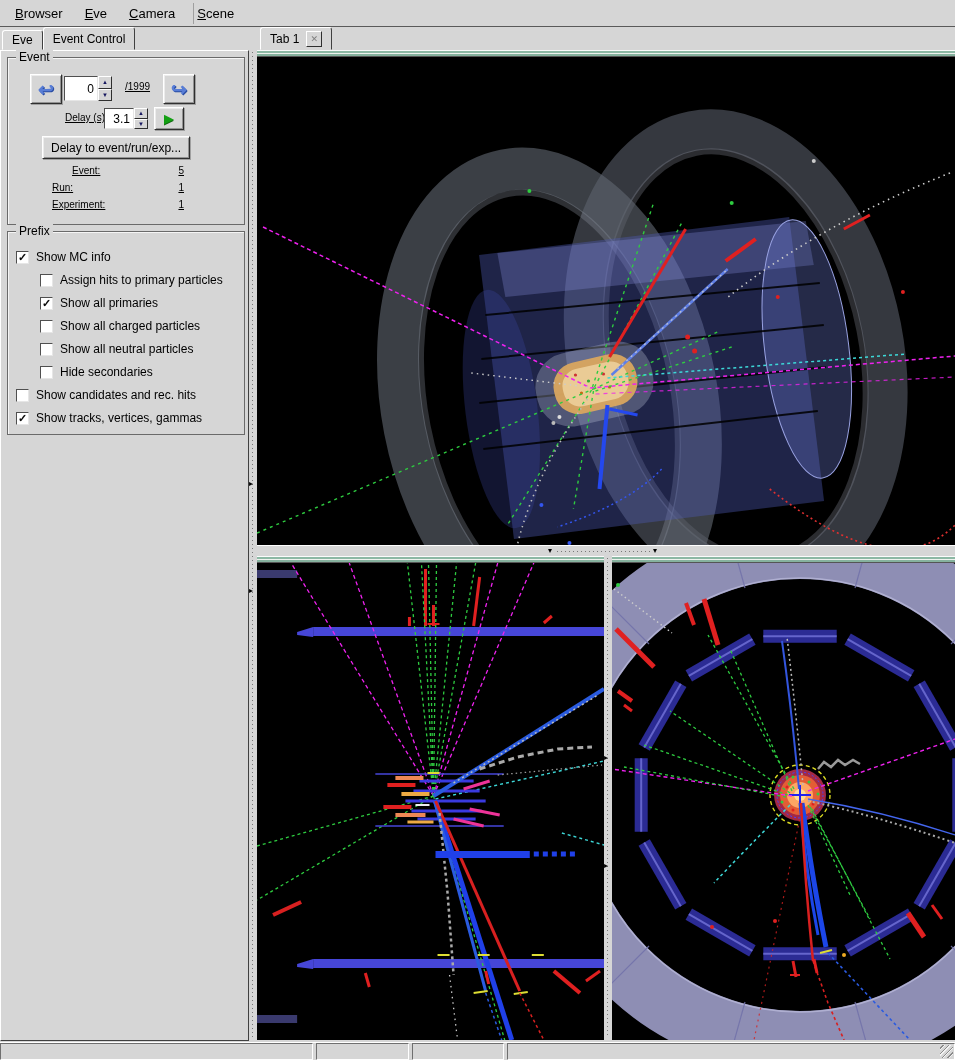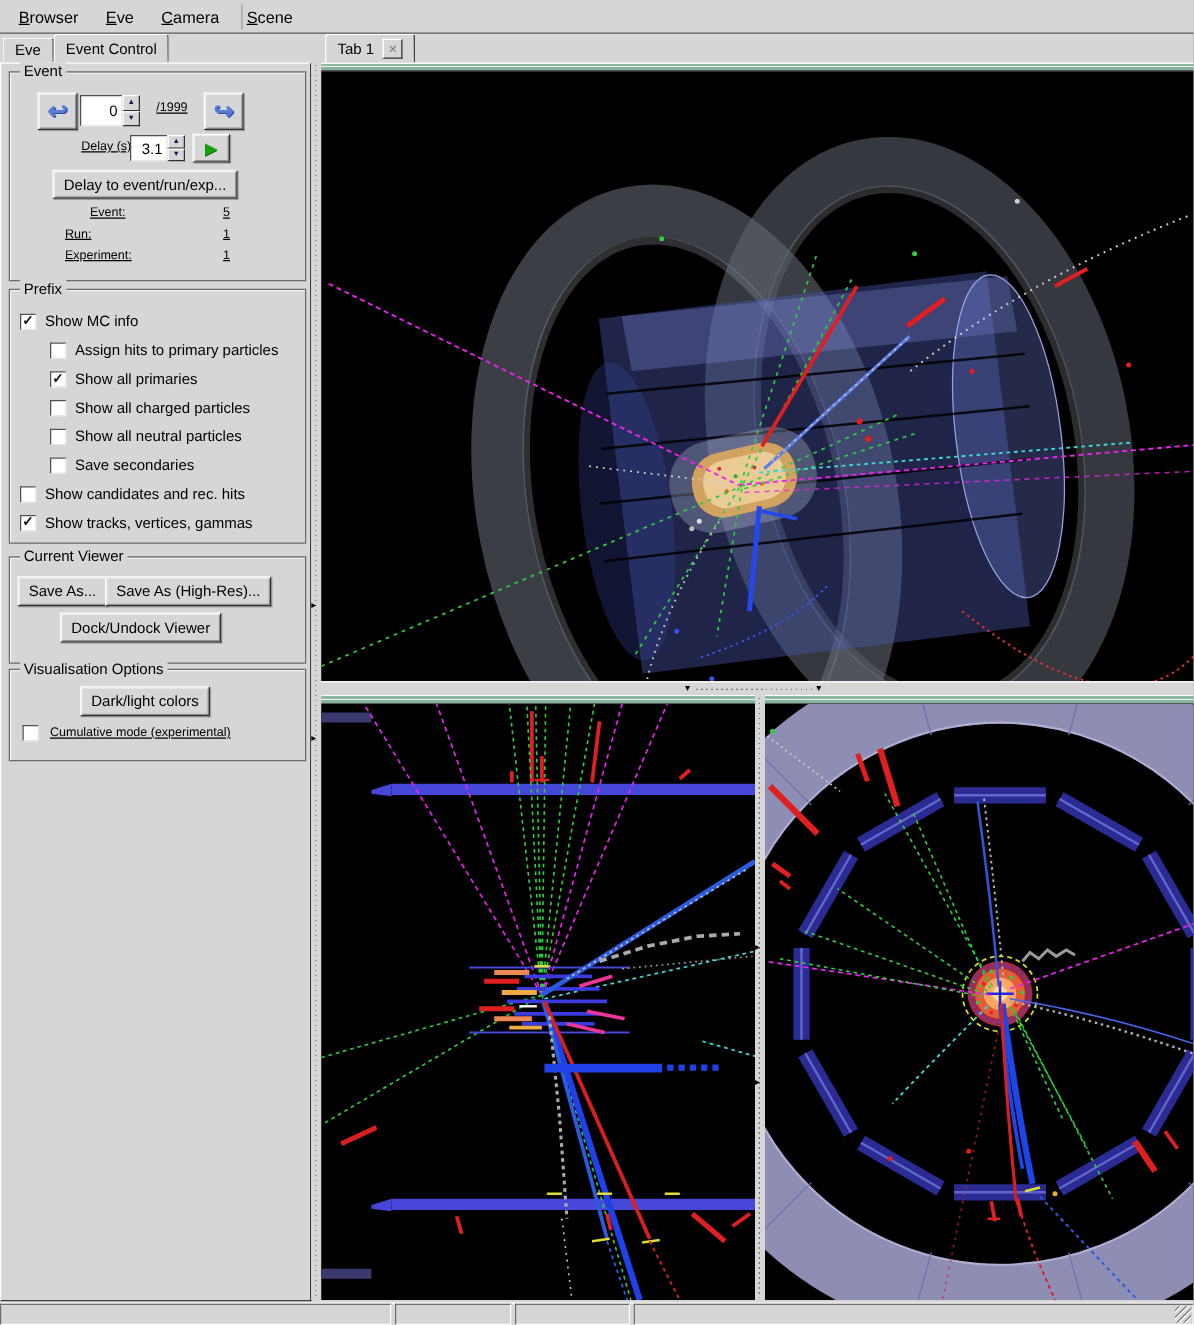--- a/index.html
+++ b/index.html
@@ -140,46 +140,34 @@
           <div class="cb-row" style="top: 86px; left: 32px;">
             <span class="cb-box"></span>
             <span>Show all charged particles</span>
           </div>
           <div class="cb-row" style="top: 109px; left: 32px;">
             <span class="cb-box"></span>
             <span>Show all neutral particles</span>
           </div>
           <div class="cb-row" style="top: 132px; left: 32px;">
             <span class="cb-box"></span>
-            <span>Save secondaries</span>
+            <span>Hide secondaries</span>
           </div>
           <div class="cb-row" style="top: 155px; left: 8px;">
             <span class="cb-box"></span>
             <span>Show candidates and rec. hits</span>
           </div>
           <div class="cb-row" style="top: 178px; left: 8px;">
             <span class="cb-box">✓</span>
             <span>Show tracks, vertices, gammas</span>
           </div>
         </div>
     </div>
 
-    <div class="group" style="left:6px;top:394px;width:236px;height:84px;">
-      <div class="group-title">Current Viewer</div>
-      <button class="btn" style="left:6px;top:15px;height:24px;">Save As...</button>
-      <button class="btn" style="left:76px;top:15px;height:24px;">Save As (High-Res)...</button>
-      <button class="btn" style="left:40px;top:44px;height:24px;">Dock/Undock Viewer</button>
-    </div>
-
-    <div class="group" style="left:6px;top:484px;width:236px;height:72px;">
-      <div class="group-title">Visualisation Options</div>
-      <button class="btn" style="left:56px;top:13px;height:24px;">Dark/light colors</button>
-      <span class="cb-box abs" style="left:10px;top:44px;"></span>
-      <span class="lab" style="left:32px;top:45px;">Cumulative mode (experimental)</span>
-    </div>
+
 
 
   </div>
 
   <div class="vsplit" style="left:249px;top:50px;height:990px;">
     <div class="dotline-v"></div>
     <span class="arrow" style="left:0;top:430px;">▸</span>
     <span class="arrow" style="left:0;top:537px;">▸</span>
   </div>
 

